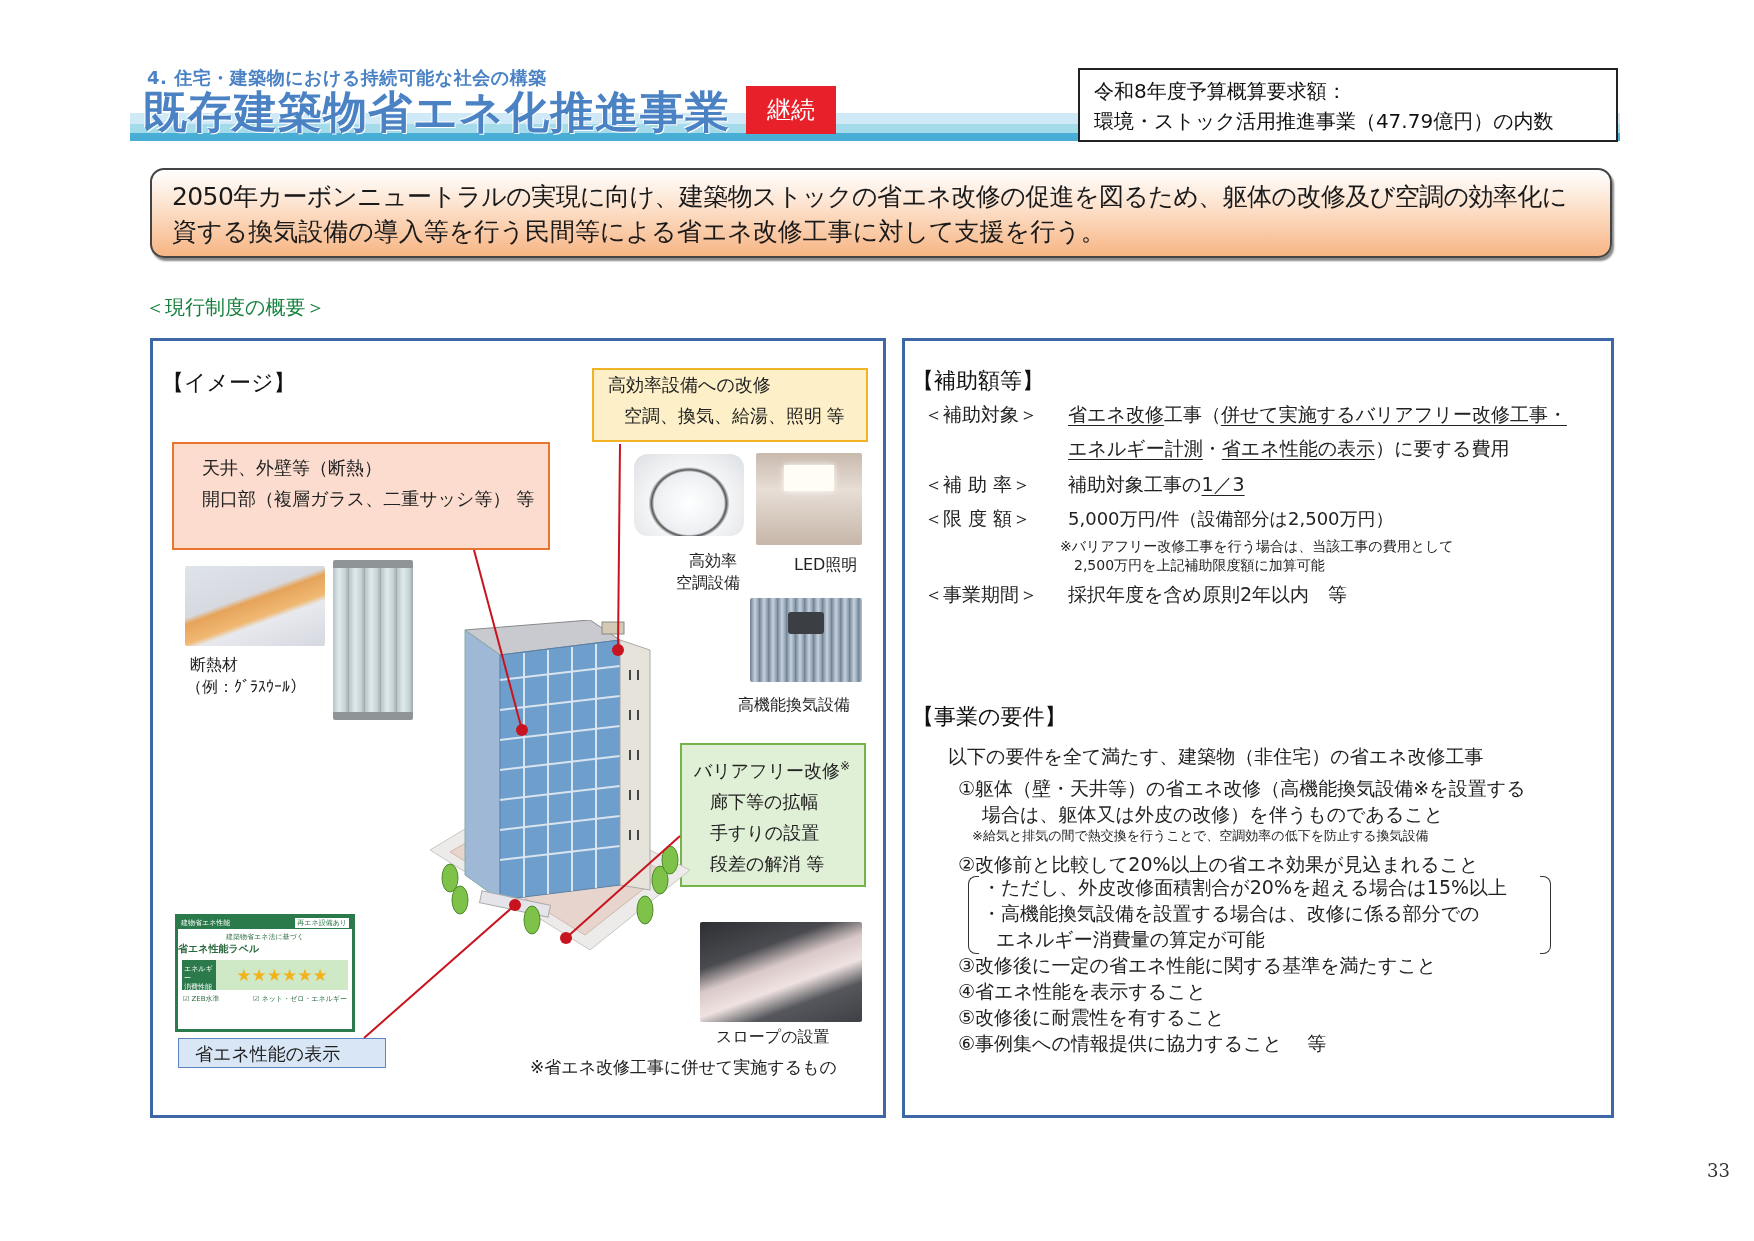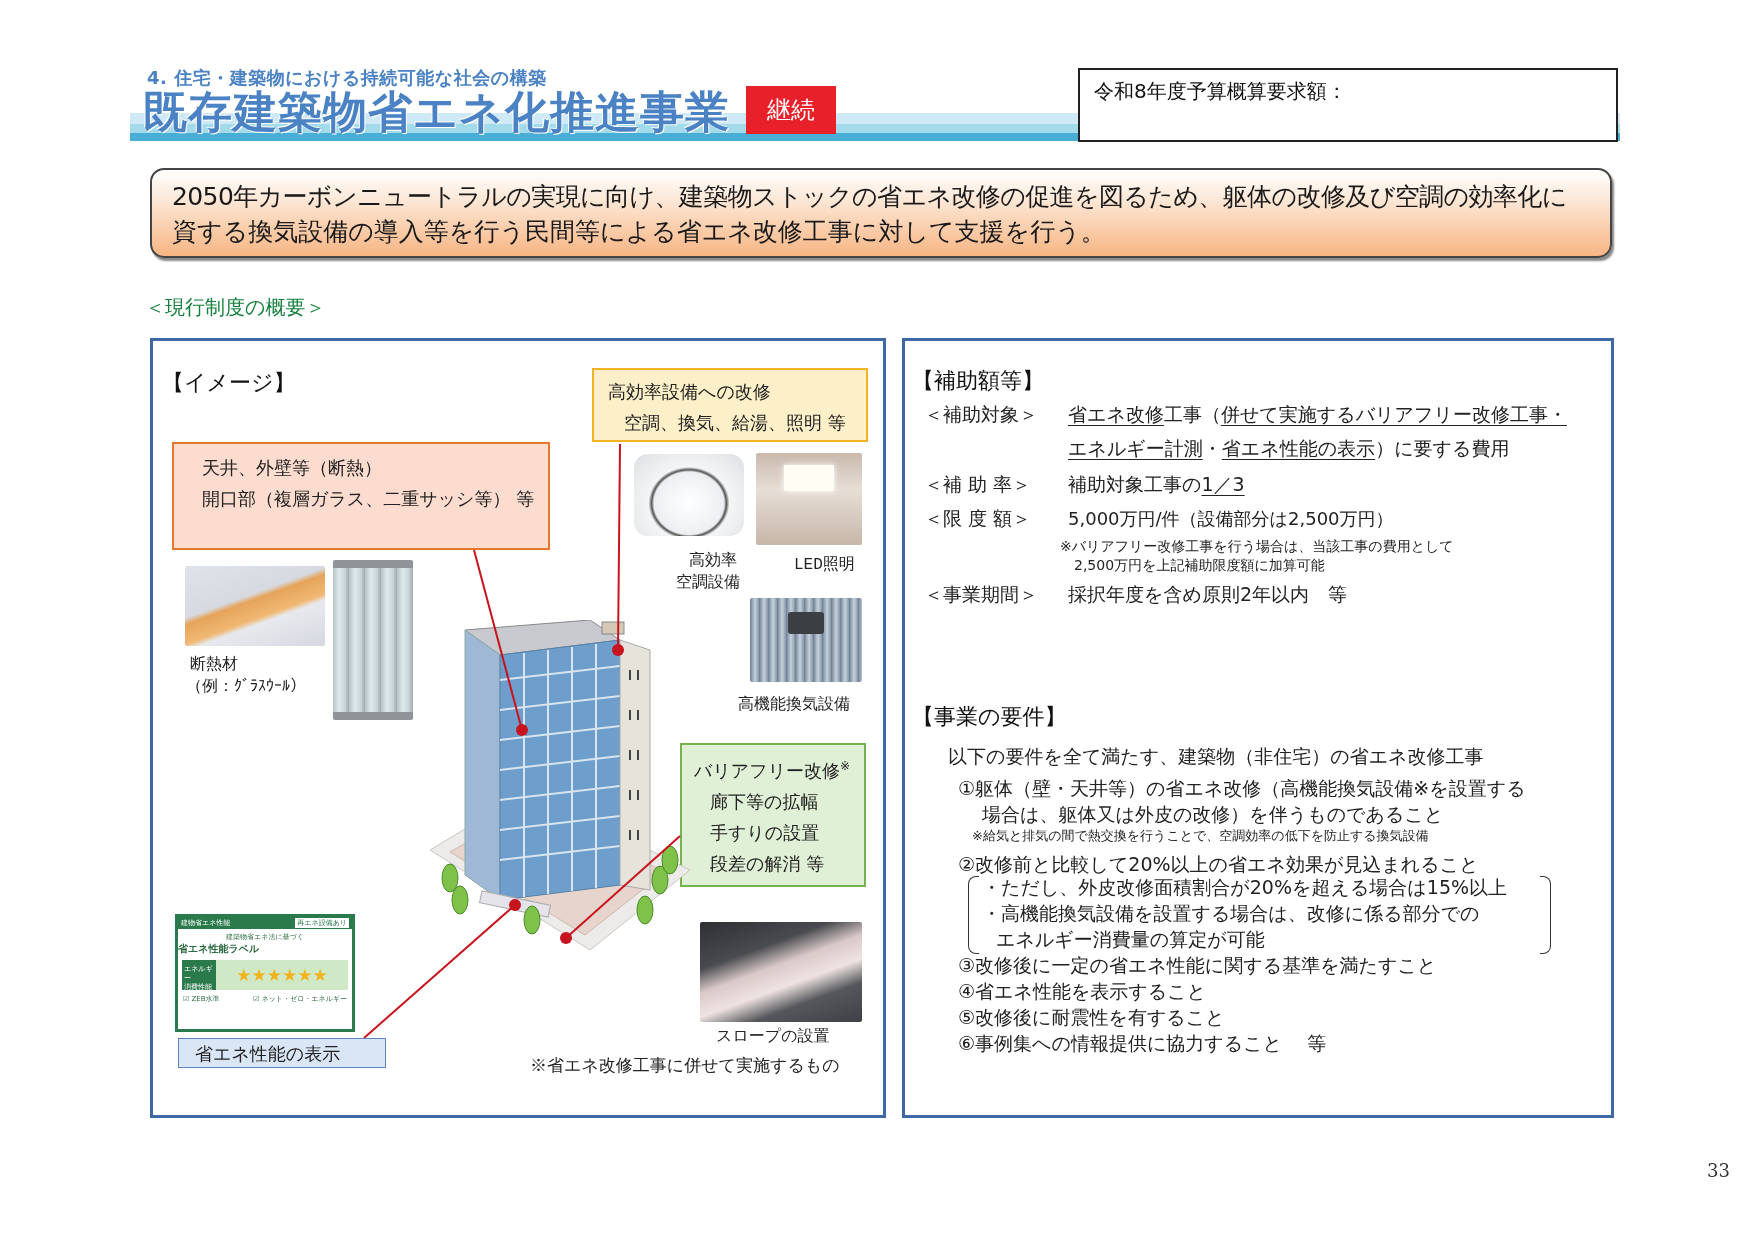--- a/index.html
+++ b/index.html
@@ -31,29 +31,29 @@
   
   .panel { border:3px solid #3d67a5; box-sizing:border-box; background:#fff; }
   .left-panel { left:150px; top:338px; width:736px; height:780px; }
   .right-panel { left:902px; top:338px; width:712px; height:780px; }
 
   .hdr { font-size:22px; color:#111; }
 
   .box-orange { left:172px; top:442px; width:378px; height:108px; background:#fbdccf; border:2px solid #e8762f;
                 box-sizing:border-box; padding:8px 12px; font-size:18px; line-height:31px; }
   .box-yellow { left:592px; top:368px; width:276px; height:74px; background:#fdf0c8; border:2px solid #f1b226;
-                box-sizing:border-box; padding:6px 14px; font-size:18px; line-height:31px; }
+                box-sizing:border-box; padding:0 14px; font-size:18px; line-height:31px;font-family:Liberation Serif, serif; }
   .box-green  { left:680px; top:743px; width:186px; height:144px; background:#e0f0d6; border:2px solid #74b44a;
                 box-sizing:border-box; padding:6px 12px; font-size:18px; line-height:31px; }
   .box-blue   { left:178px; top:1038px; width:208px; height:30px; background:#d9e6f5; border:1px solid #5b84c0;
                 box-sizing:border-box; padding:2px 16px; font-size:18px; line-height:26px; }
   .indent { padding-left:16px; display:block; }
   sup { font-size:12px; }
 
-  .caption { font-size:16px; color:#222; line-height:22px;font-family:Liberation Mono, monospace; }
+  .caption { font-size:16px; color:#222; line-height:22px; }
   .img { border-radius:2px; }
 
   
   .rt { font-size:19px; line-height:33px; color:#222; }
   .rt-small { font-size:14px; line-height:19px; color:#222; }
   .u { text-decoration:underline; text-underline-offset:4px; }
   .bracket-l { left:968px; top:876px; width:10px; height:76px; border:1.5px solid #333; border-right:none;
                border-radius:8px 0 0 8px; }
   .bracket-r { left:1540px; top:876px; width:10px; height:76px; border:1.5px solid #333; border-left:none;
                border-radius:0 8px 8px 0; }
@@ -65,20 +65,21 @@
 <div class="abs band1"></div>
 <div class="abs band2"></div>
 <div class="abs band3"></div>
 
 <div class="abs subtitle">4. 住宅・建築物における持続可能な社会の構築</div>
 <div class="abs title">既存建築物省エネ化推進事業</div>
 <div class="abs badge">継続</div>
 
 <div class="abs budget">
   <div>令和8年度予算概算要求額：</div>
+  <div>環境・ストック活用推進事業（47.79億円）の内数</div>
 </div>
 
 <div class="abs summary">
   <div style="white-space:nowrap;letter-spacing:-0.6px;">2050年カーボンニュートラルの実現に向け、建築物ストックの省エネ改修の促進を図るため、躯体の改修及び空調の効率化に</div>
   <div>資する換気設備の導入等を行う民間等による省エネ改修工事に対して支援を行う。</div>
 </div>
 
 <div class="abs section-label">＜現行制度の概要＞</div>
 
 <div class="abs panel left-panel"></div>

